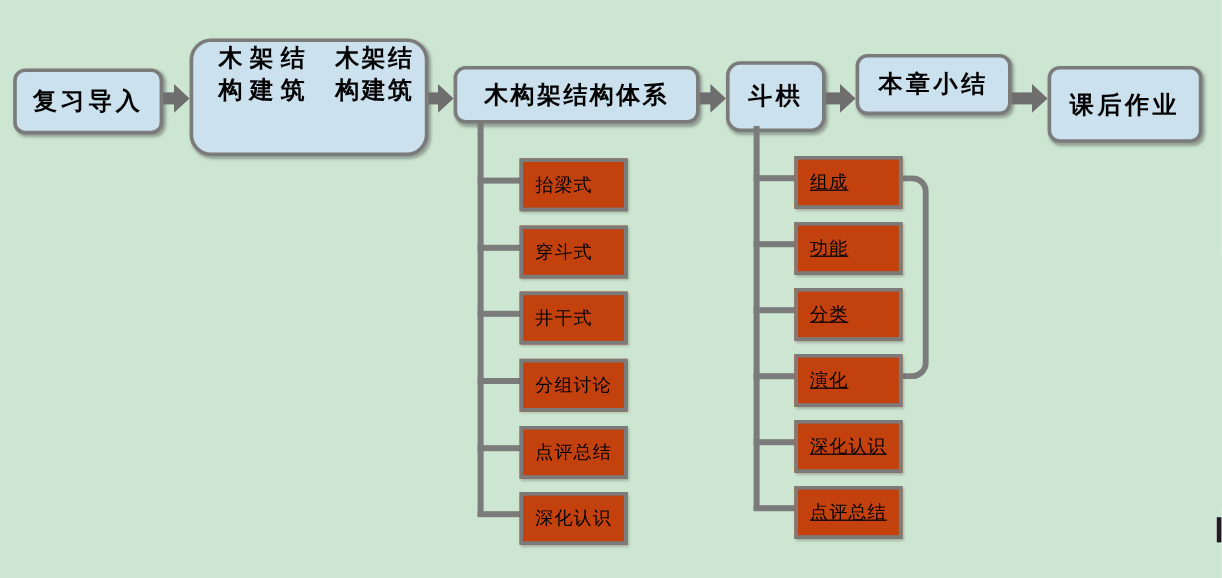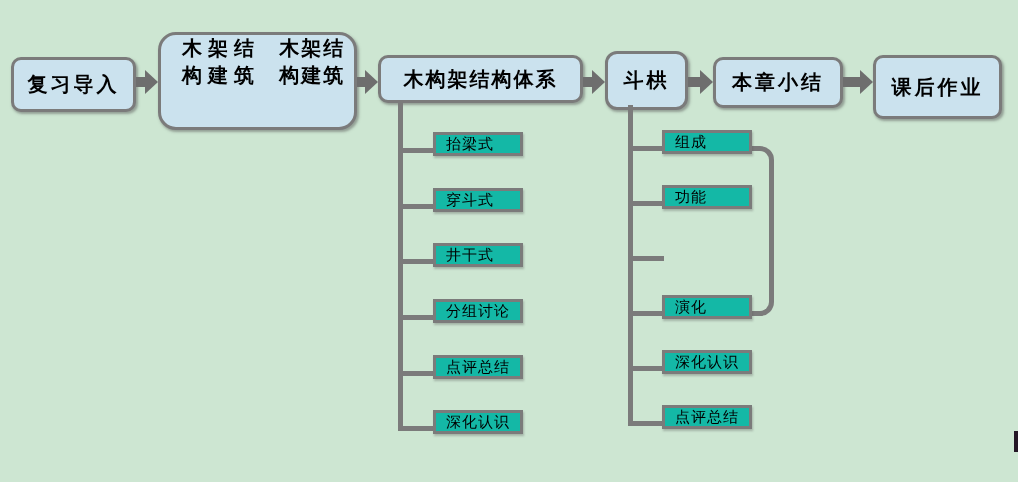--- a/index.html
+++ b/index.html
@@ -25,21 +25,21 @@
     box-shadow:1.5px 2px 2.5px rgba(90,90,90,0.5);
   }
   .n-review    { left:11px;  top:57px; width:125px; height:55px;text-align:right; }
   .n-advant    { left:158px; top:32px; width:199px; height:98px; border-radius:18px;
                  flex-direction:row; align-items:flex-start; justify-content:center;
                  padding-left:21px; gap:9px; }
   .n-advant .l1 { letter-spacing:6px; }
   .n-advant .l2 { letter-spacing:2px; }
   .n-system    { left:378px; top:55px; width:205px; height:48px; letter-spacing:2px; }
   .n-dougong   { left:605px; top:51px; width:83px;  height:59px; border-radius:12px; }
-  .n-summary   { left:713px; top:57px; width:130px; height:51px; }
+  .n-summary   { left:713px; top:45px; width:130px; height:51px; }
   .n-homework  { left:873px; top:55px; width:129px; height:64px; }
 
   
   .arrow { position:absolute; top:70px; height:24px; }
   .arrow .shaft { position:absolute; left:0; right:11px; top:7px; height:10px; background:#6e6e6e; }
   .arrow .head  { position:absolute; right:0; top:0; width:0; height:0;
                   border-top:12px solid transparent; border-bottom:12px solid transparent;
                   border-left:13px solid #6e6e6e; }
   .a1 { left:136px; width:22px; }
   .a2 { left:357px; width:21px; }
@@ -58,30 +58,30 @@
   
   .bracket {
     position:absolute; left:752px; top:146px; width:22px; height:170px;
     border:5px solid #7b7b7b; border-left:none;
     border-radius:0 14px 14px 0;
     box-sizing:border-box;
   }
 
   
   .ybox {
-    position:absolute; width:90px; height:24px;
-    background:#14b8a6; border:3px solid #7b7b7b;
+    position:absolute; width:90px; height:44px;
+    background:#c2410c; border:3px solid #7b7b7b;
     box-sizing:border-box;
     display:flex; align-items:center;
     padding-left:10px;
     font-size:15px; letter-spacing:1px;
     box-shadow:1px 1.5px 2px rgba(90,90,90,0.35);
   }
   .c1 { left:433px; }
-  .c2 { left:662px; }
+  .c2 { left:662px;text-decoration:underline; }
 
   .edge-mark { position:absolute; left:1014px; top:431px; width:4px; height:21px; background:#241726; }
 </style>
 </head>
 <body>
 
 <div class="canvas">
 
   <div class="bnode n-review">
     <span>复习导入</span>
@@ -165,20 +165,23 @@
   <div class="cline h h2" style="top:421px"></div>
 
   <div class="bracket"></div>
 
   <div class="ybox c2" style="top:130px">
     <span>组成</span>
   </div>
   <div class="ybox c2" style="top:185px">
     <span>功能</span>
   </div>
+  <div class="ybox c2" style="top:240px">
+    <span>分类</span>
+  </div>
   <div class="ybox c2" style="top:295px">
     <span>演化</span>
   </div>
   <div class="ybox c2" style="top:350px">
     <span>深化认识</span>
   </div>
   <div class="ybox c2" style="top:405px">
     <span>点评总结</span>
   </div>
 

